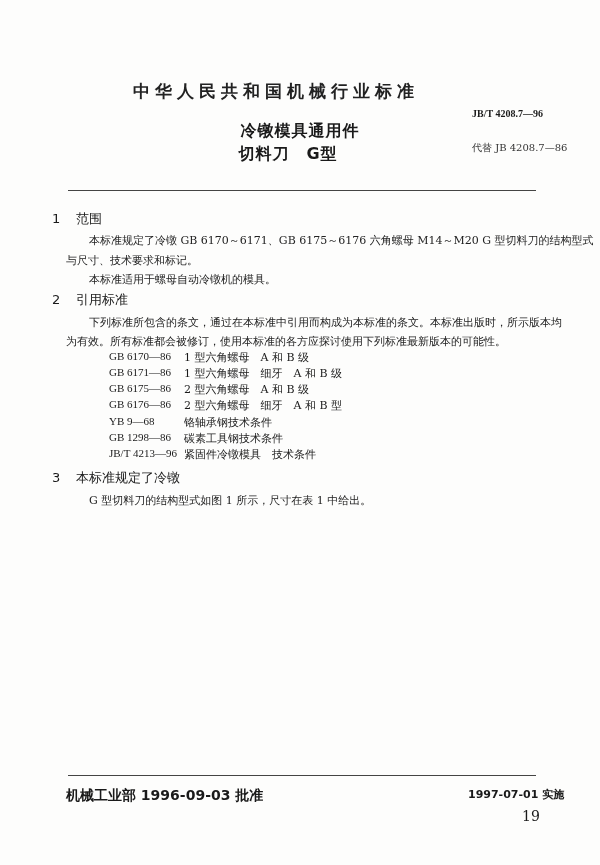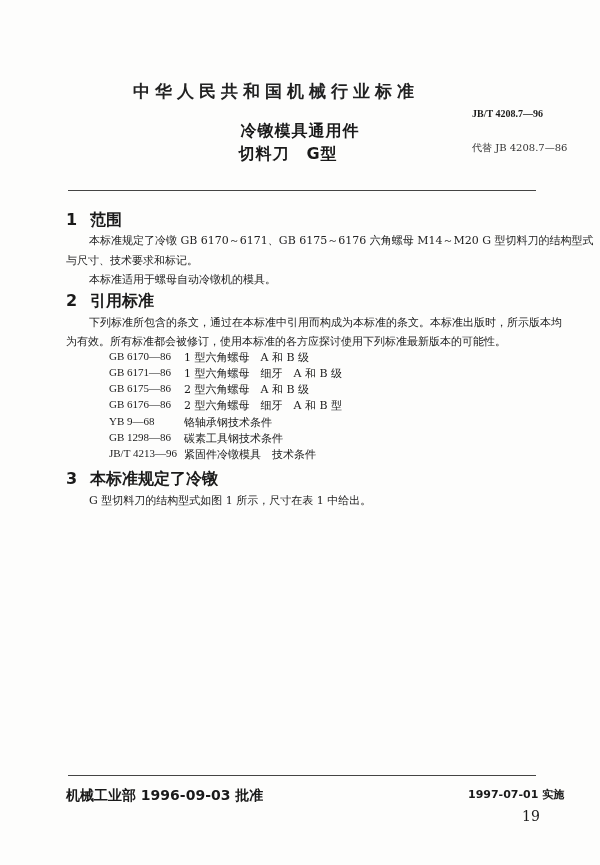--- a/index.html
+++ b/index.html
@@ -8,21 +8,21 @@
     overflow: hidden; color: #1a1a1a;
     font-family: "DejaVu Serif", "Liberation Serif", serif;
   }
   .abs { position: absolute; white-space: nowrap; }
   .national { top: 80px; left: 0; width: 552px; text-align: center; font-family: "DejaVu Sans", sans-serif; font-weight: bold; font-size: 17px; letter-spacing: 5px; color: #222; }
   .code { top: 108px; left: 472px; font-size: 10px; font-weight: bold; font-family: "Liberation Serif", serif; }
   .title1 { top: 121px; left: 0; width: 600px; text-align: center; font-family: "DejaVu Sans", sans-serif; font-weight: bold; font-size: 16px; letter-spacing: 1px; }
   .title2 { top: 144px; left: 0; width: 576px; text-align: center; font-family: "DejaVu Sans", sans-serif; font-weight: bold; font-size: 16px; letter-spacing: 1px; }
   .replace { top: 141px; left: 448px; font-size: 10px; color: #333; margin-left: 24px; }
   .rule { position: absolute; left: 68px; width: 468px; height: 1px; background: #444; }
-  .sec { font-family: "DejaVu Sans", sans-serif; font-weight: bold; font-size: 16px; left: 66px; }
+  .sec { font-family: "DejaVu Sans", sans-serif; font-weight: normal; font-size: 13px; left: 52px; }
   .sec .num { display: inline-block; width: 24px; }
   .para { font-size: 11px; left: 66px; color: #222; }
   .indent { left: 89px; }
   .ref-code { left: 89px; font-size: 11px; font-family: "Liberation Serif", serif; padding-left: 20px; }
   .ref-title { left: 184px; font-size: 11px; }
   .footer-left { top: 787px; left: 66px; font-family: "DejaVu Sans", sans-serif; font-weight: bold; font-size: 14px; }
   .footer-right { top: 787px; left: 468px; font-family: "DejaVu Sans", sans-serif; font-weight: bold; font-size: 11px; }
   .page { top: 808px; left: 522px; font-size: 14px; }
 </style>
 </head>

